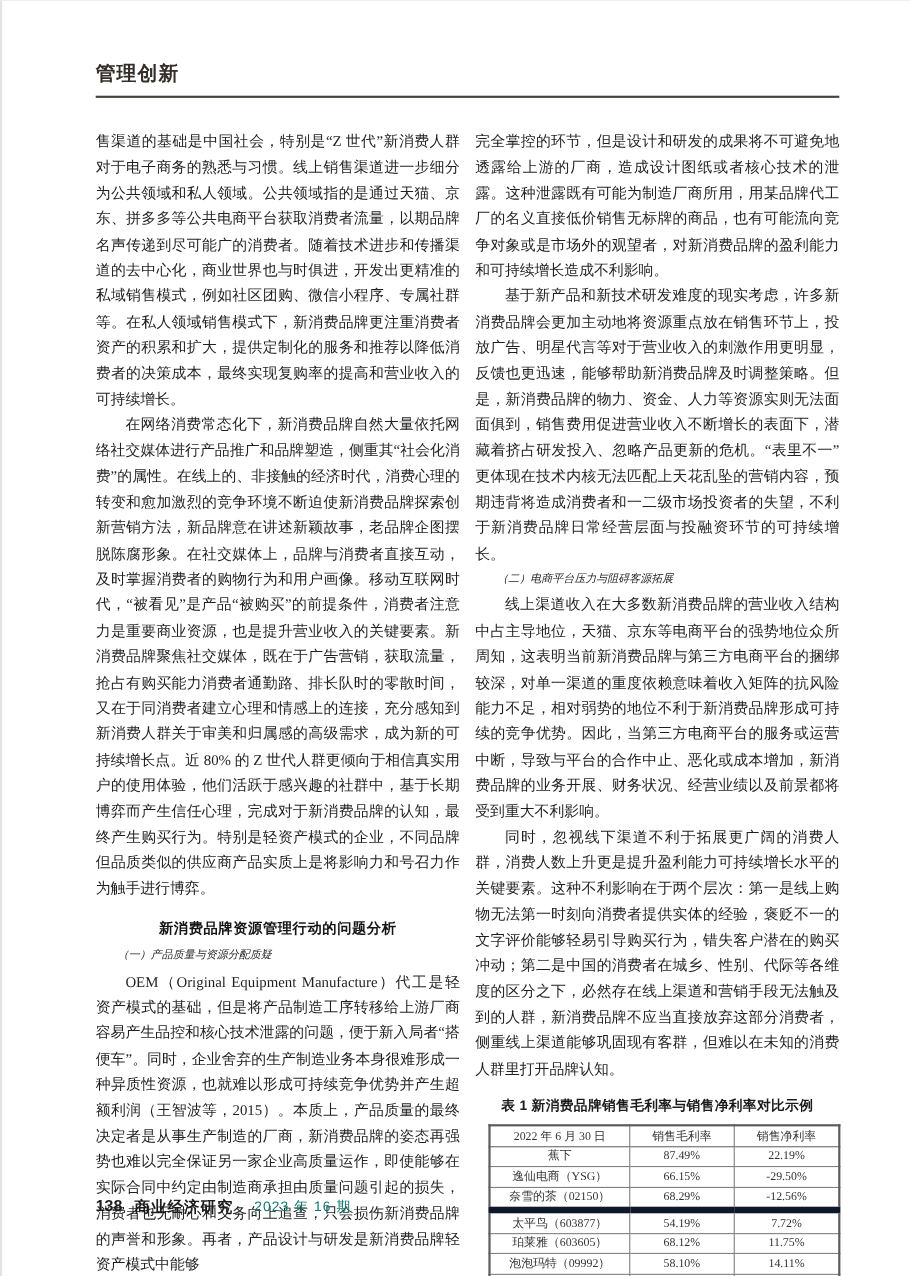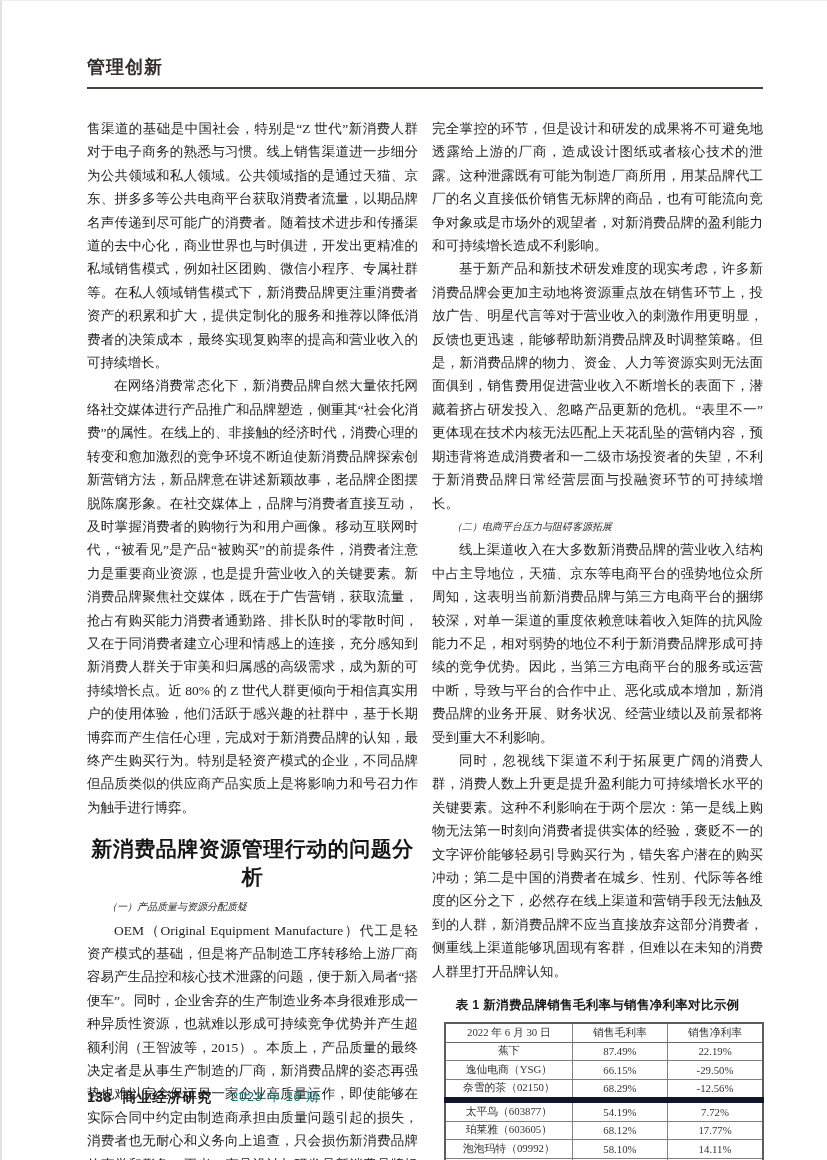--- a/index.html
+++ b/index.html
@@ -32,21 +32,21 @@
     margin:0;
     font-size:13.5px;line-height:23.4px;
     text-align:justify;text-justify:inter-ideograph;
     color:#1f1f1f;
     word-break:break-all;
   }
   .body-par.indent{text-indent:2em;}
   .sec-heading{
     margin:16px 0 4px 0;
     font-family:"Liberation Sans","DejaVu Sans",sans-serif;
-    font-weight:bold;font-size:21px;color:#161616;
+    font-weight:bold;font-size:13px;color:#161616;
     text-align:center;letter-spacing:.5px;
   }
   .sub-heading{
     margin:0;
     font-style:italic;
     font-size:10px;line-height:23.4px;
     text-indent:2em;color:#1f1f1f;
     font-family:"Liberation Serif","DejaVu Serif",serif;
   }
   
@@ -142,21 +142,21 @@
               <td>-12.56%</td>
             </tr>
             <tr>
               <td>太平鸟（603877）</td>
               <td>54.19%</td>
               <td>7.72%</td>
             </tr>
             <tr>
               <td>珀莱雅（603605）</td>
               <td>68.12%</td>
-              <td>17.77%</td>
+              <td>11.75%</td>
             </tr>
             <tr>
               <td>泡泡玛特（09992）</td>
               <td>58.10%</td>
               <td>14.11%</td>
             </tr>
             <tr>
               <td>贝泰尼（300957）</td>
               <td>76.90%</td>
               <td>19.23%</td>

